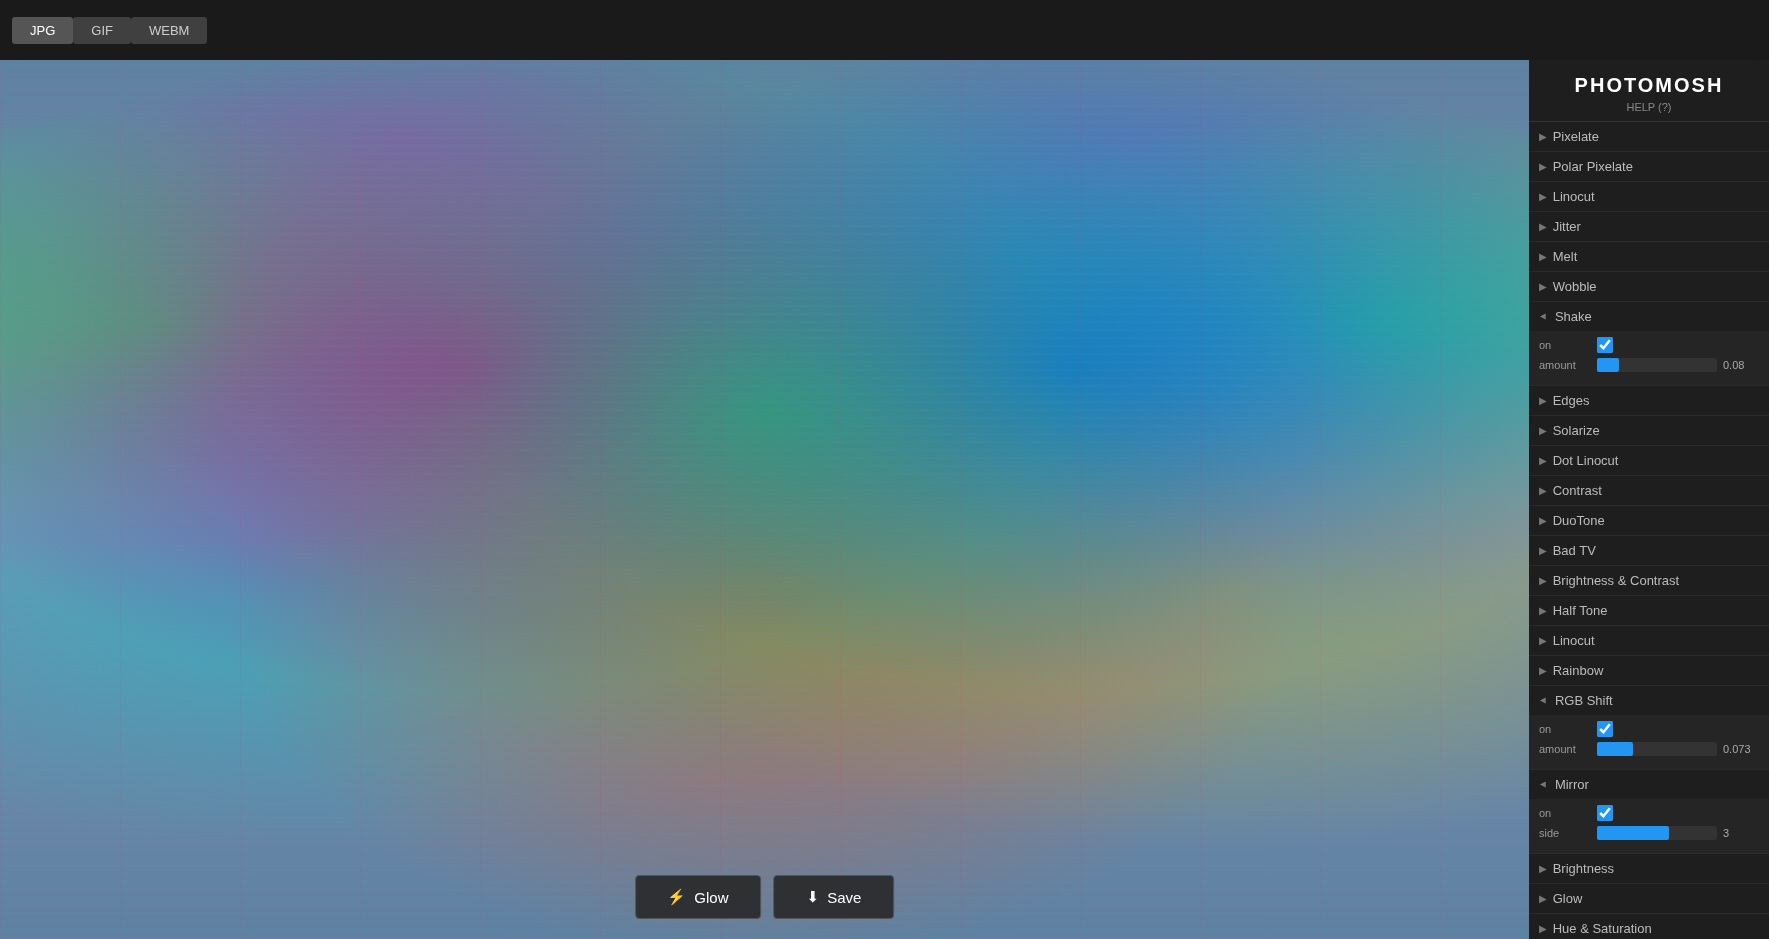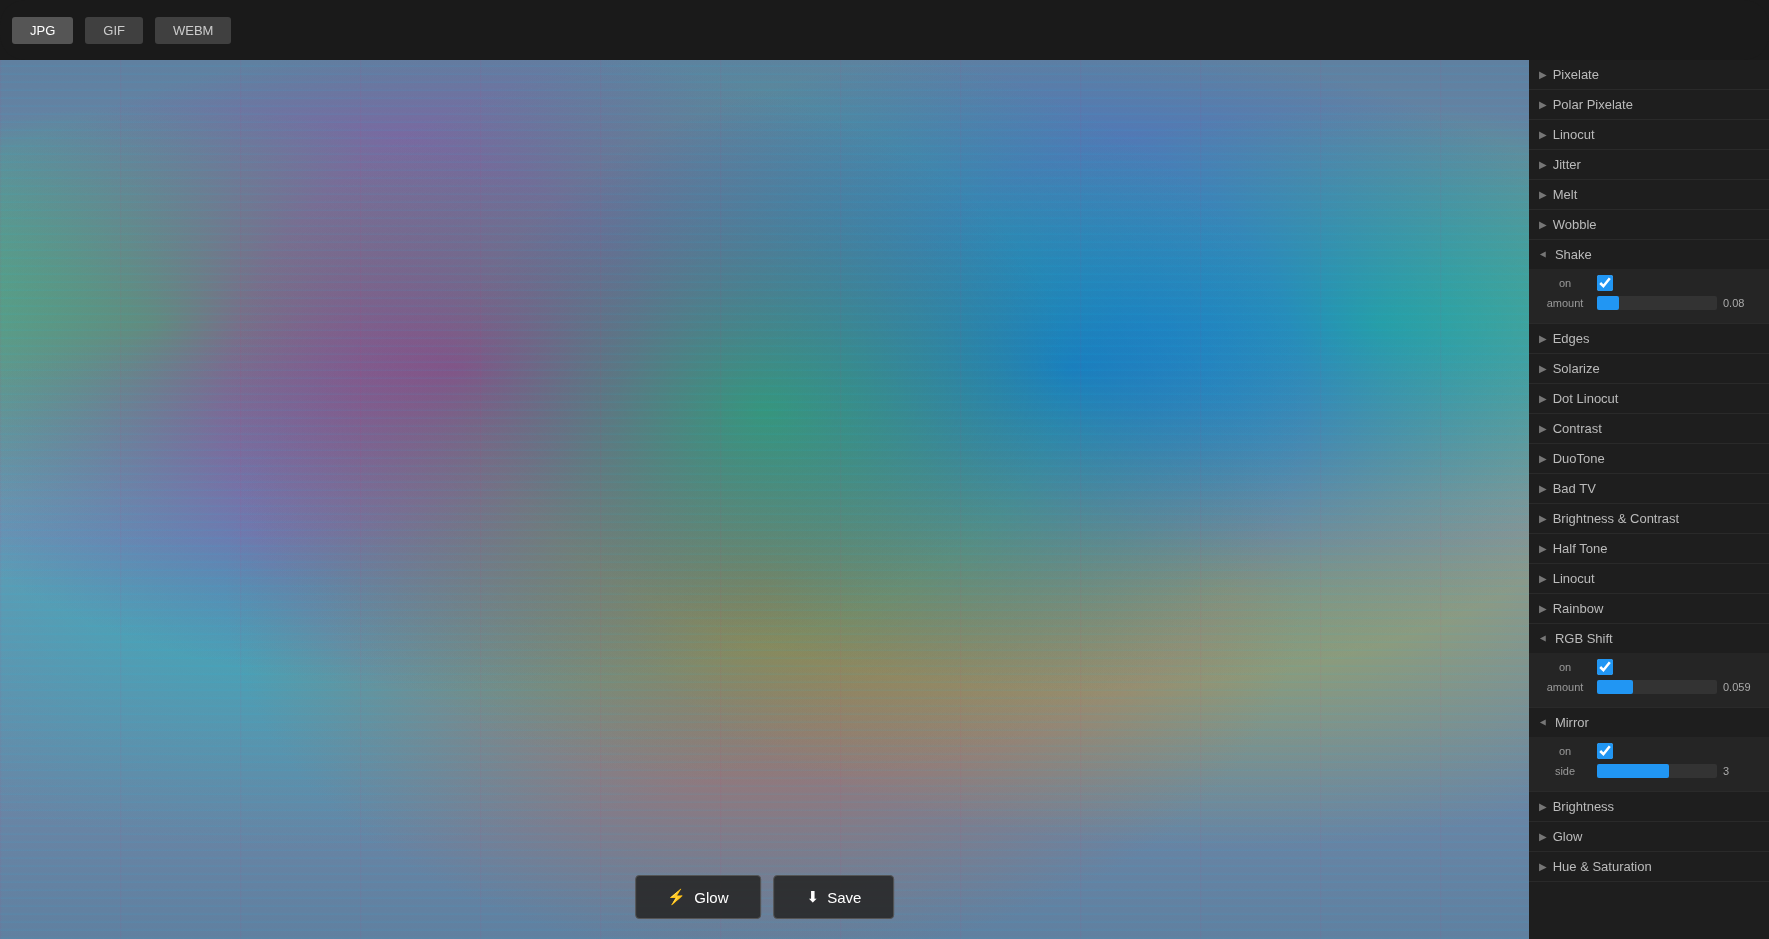--- a/index.html
+++ b/index.html
@@ -14,21 +14,21 @@
       flex-direction: column;
     }
 
     
     .top-bar {
       background: #1a1a1a;
       height: 60px;
       display: flex;
       align-items: center;
       padding: 0 12px;
-      gap: 12px;
+      gap: 0;
       flex-shrink: 0;
       border-radius: 25px;
     }
     .format-tab {
       background: #404040;
       color: #ccc;
       border: none;
       padding: 6px 18px;
       cursor: pointer;
       font-size: 13px;
@@ -163,21 +163,20 @@
       display: flex;
       align-items: center;
       margin-bottom: 5px;
       gap: 6px;
     }
     .effect-row-label {
       font-size: 11px;
       color: #999;
       width: 52px;
       flex-shrink: 0;
-      text-align: center;
     }
     .effect-checkbox {
       width: 16px;
       height: 16px;
       accent-color: #2196f3;
       cursor: pointer;
     }
     .slider-fill {
       height: 14px;
       border-radius: 2px;
@@ -221,20 +220,24 @@
       </button>
       <button class="bottom-btn">
         <span>⬇</span>
         <span>Save</span>
       </button>
     </div>
   </div>
 
   <div class="right-panel">
 
+    <div class="panel-header">
+      <div class="logo-text">PHOTOMOSH</div>
+      <span class="help-link">HELP (?)</span>
+    </div>
 
     <div id="effects-list">
         <div class="effect-item">
           <div class="effect-header">
             <span class="effect-chevron">▶</span>
             <span>Pixelate</span>
           </div>
         </div>
         <div class="effect-item">
           <div class="effect-header">
@@ -349,21 +352,21 @@
             <span>RGB Shift</span>
           </div>
           <div class="effect-body">
             <div class="effect-row">
               <span class="effect-row-label">on</span>
               <input type="checkbox" class="effect-checkbox" checked="" style="">
             </div>
             <div class="effect-row">
               <span class="effect-row-label">amount</span>
               <div class="slider-container"><div class="slider-fill" style="width: 30%; height: 100%;"></div></div>
-              <span class="slider-value">0.059</span>
+              <span class="slider-value">0.073</span>
             </div>
           </div>
         </div>
         <div class="effect-item">
           <div class="effect-header">
             <span class="effect-chevron open">▼</span>
             <span>Mirror</span>
           </div>
           <div class="effect-body">
             <div class="effect-row">

